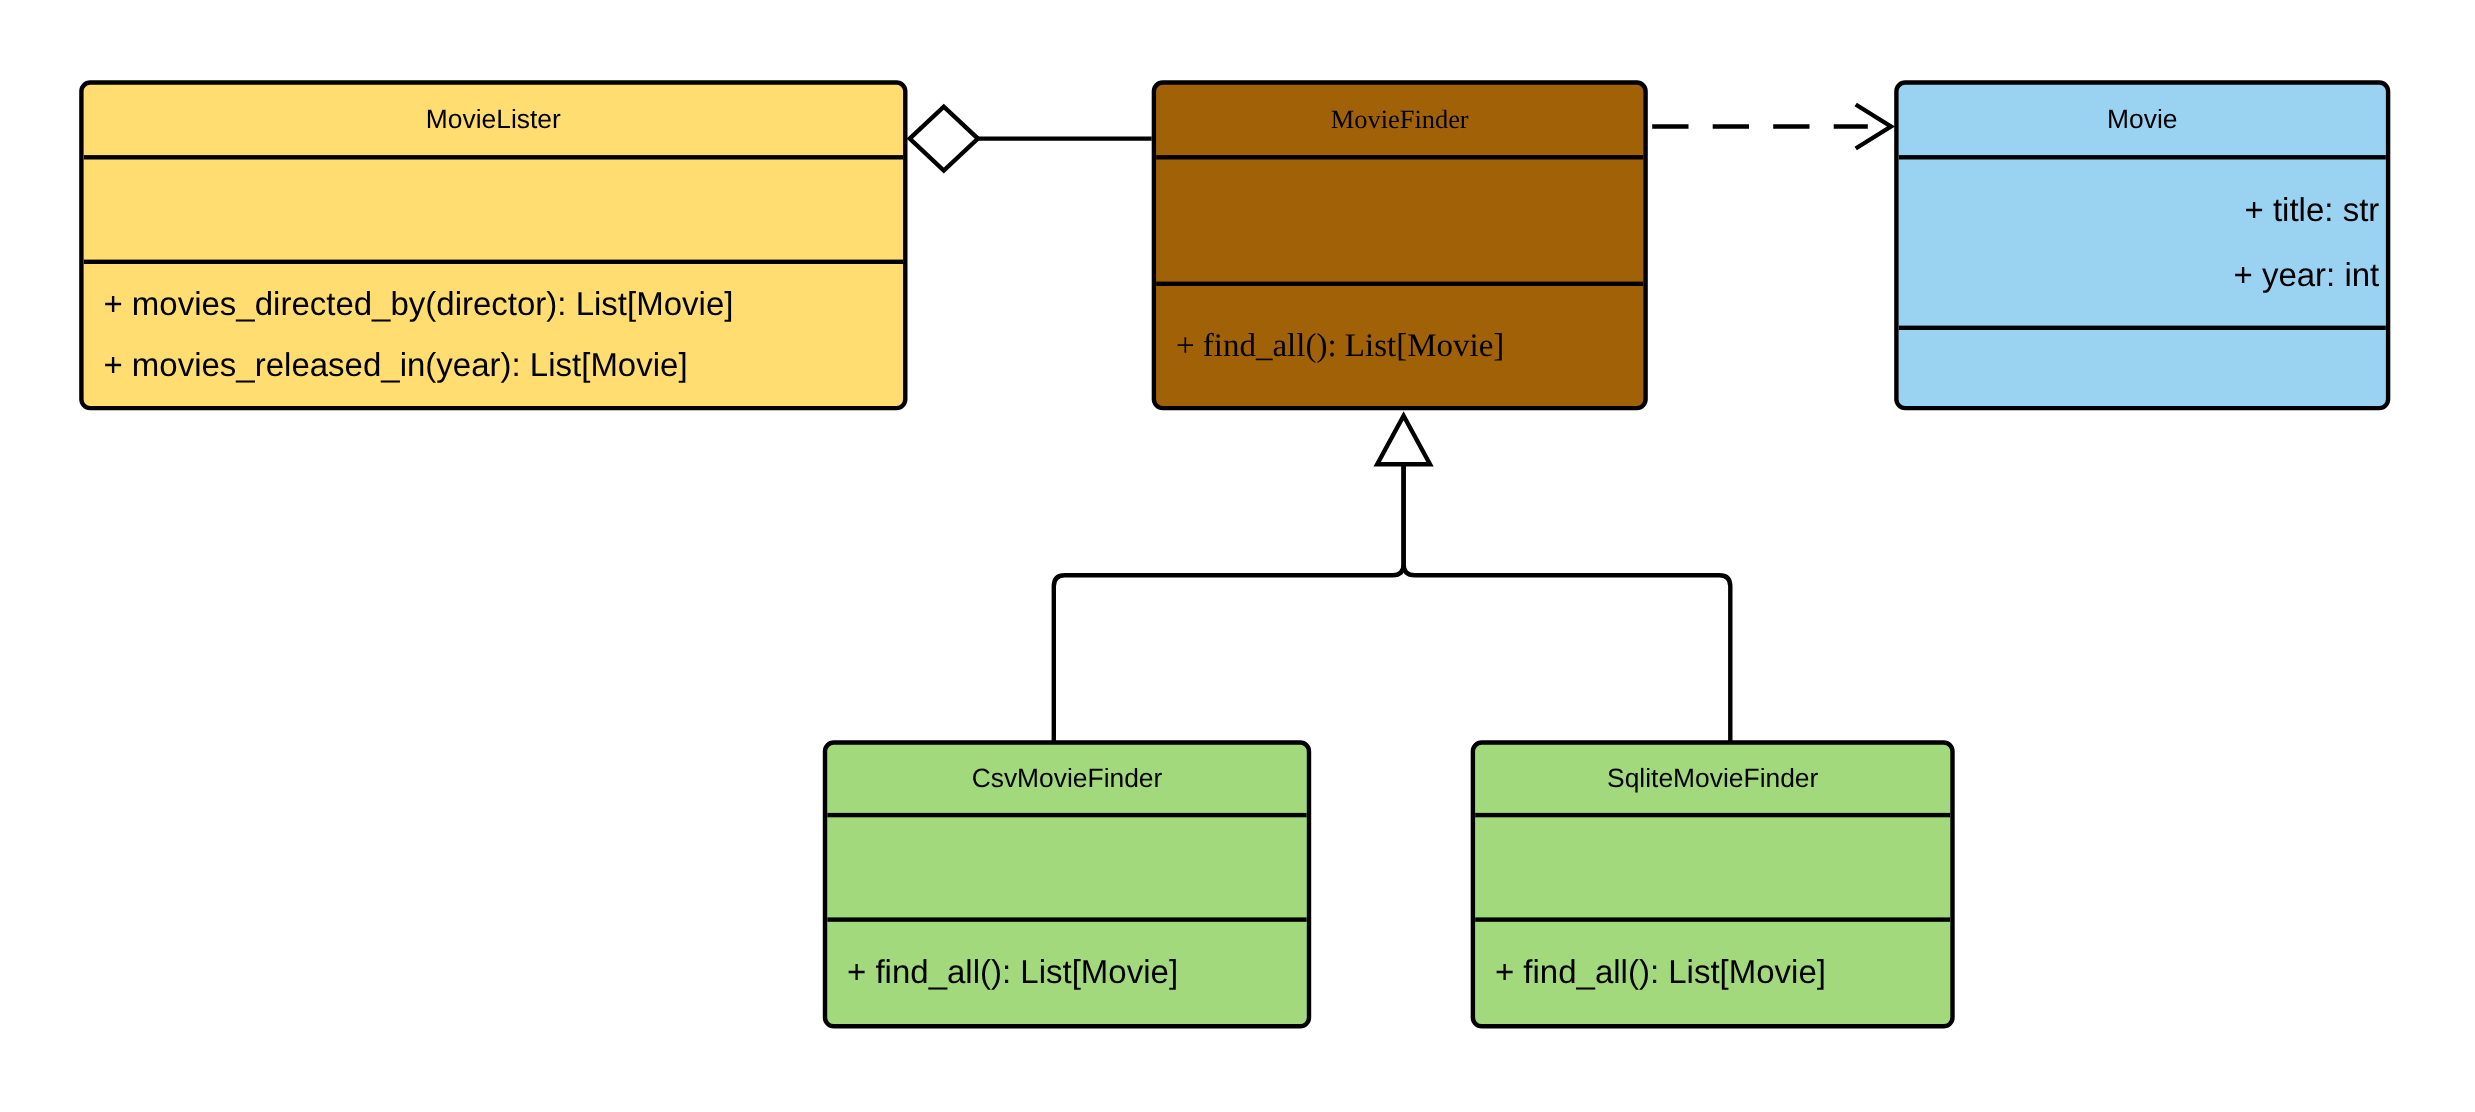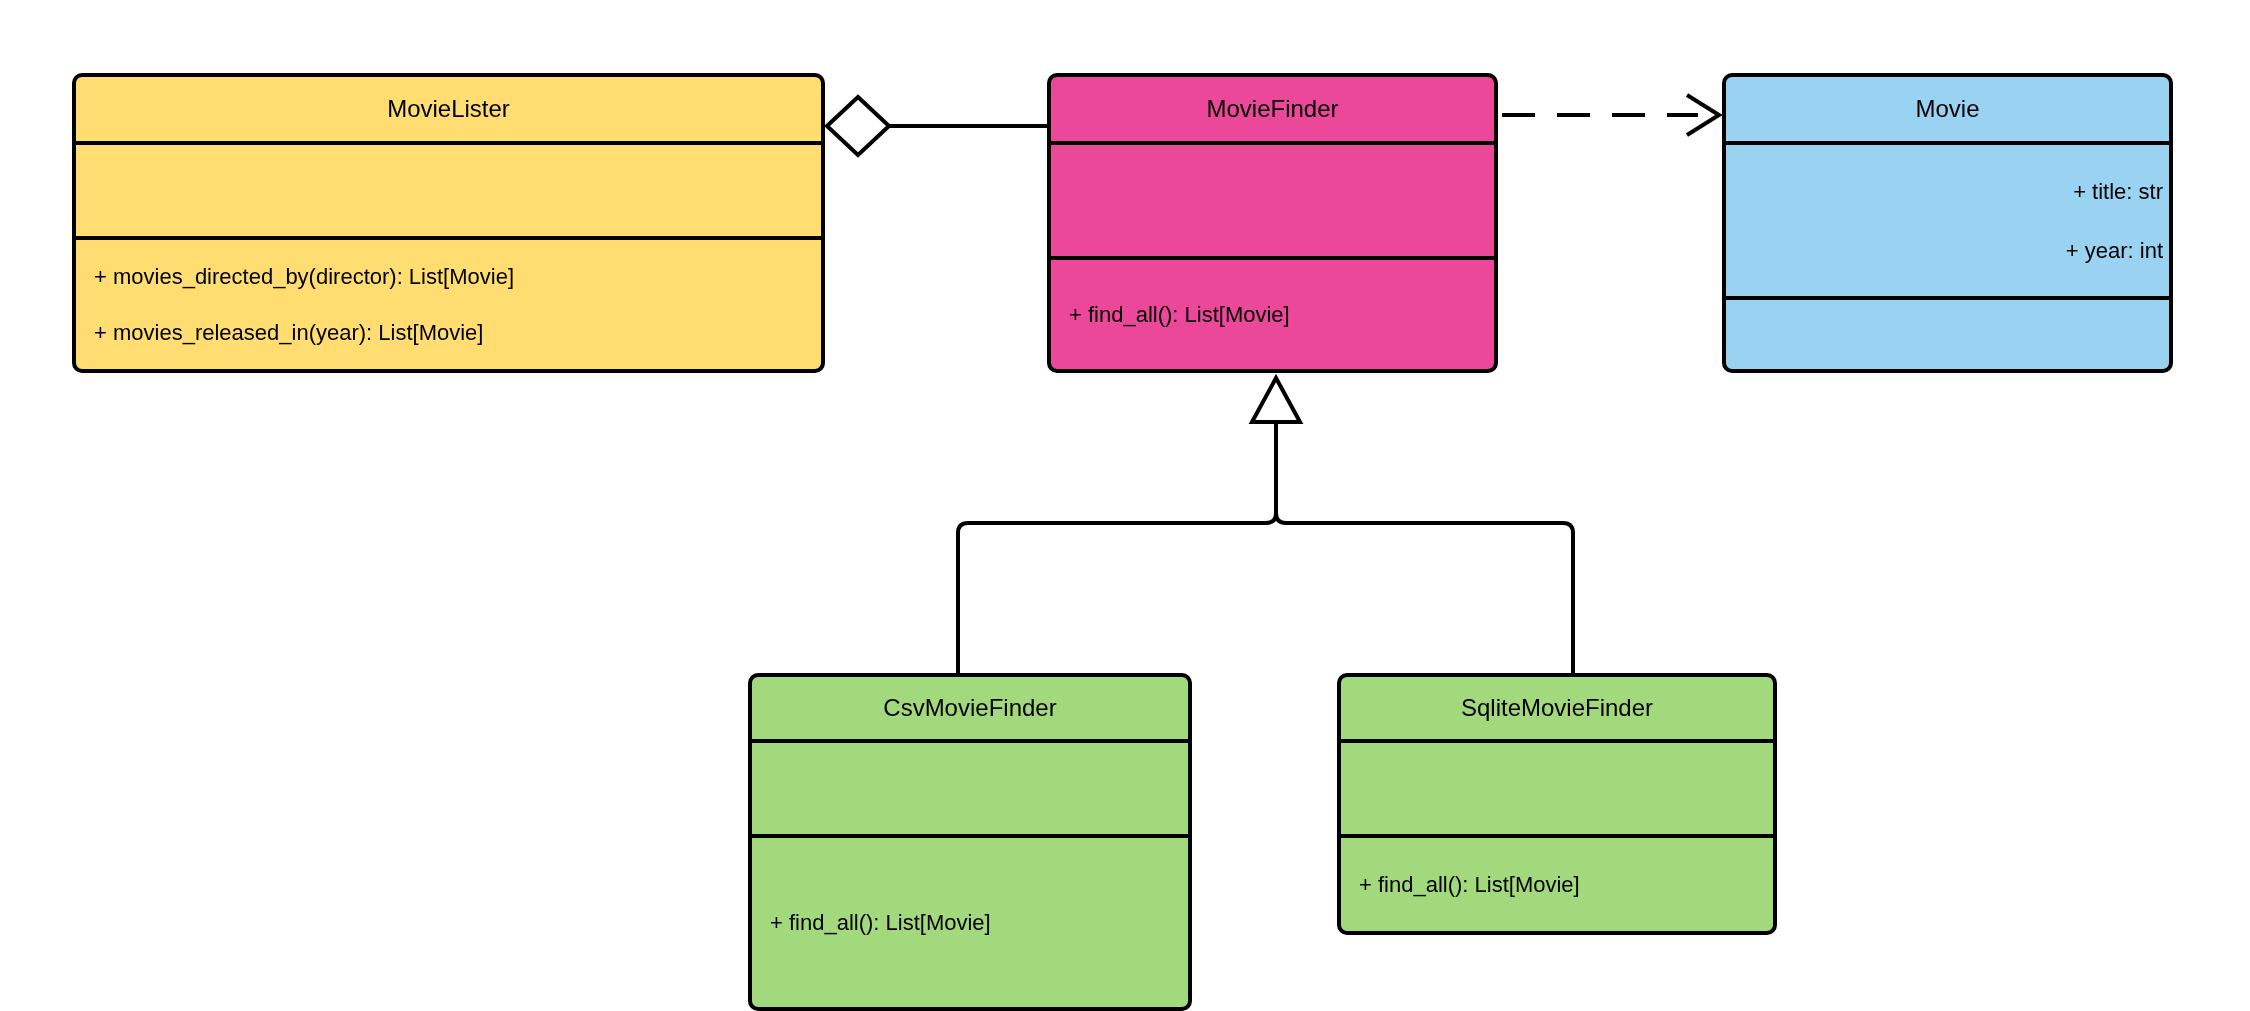--- a/index.html
+++ b/index.html
@@ -44,40 +44,40 @@
   .class-title {
     align-items: center;
     justify-content: center;
     font-size: 24px;
     line-height: 34px;
     white-space: nowrap;
   }
   .members {
     padding-left: 18px;
     padding-right: 6px;
-    font-size: 22px;
+    font-size: 30px;
     gap: 14px;
   }
   .member { line-height: 42px; white-space: nowrap; }
   .member.lh45 { line-height: 45px; }
 
   
   #box-movielister { left: 72px;   top: 73px;  width: 753px; height: 300px; }
   #box-movielister .c1 { height: 68px; }
   #box-movielister .c2 { height: 95px; }
 
   #box-moviefinder { left: 1047px; top: 73px;  width: 451px; height: 300px; }
   #box-moviefinder .c1 { height: 68px; }
   #box-moviefinder .c2 { height: 115px; }
 
   #box-movie      { left: 1722px; top: 73px;  width: 451px; height: 300px; text-align: right; }
   #box-movie .c1 { height: 68px; }
   #box-movie .c2 { height: 155px; }
 
-  #box-csvmoviefinder    { left: 748px;  top: 673px; width: 444px; height: 338px; }
+  #box-csvmoviefinder    { left: 748px;  top: 673px; width: 444px; height: 262px; }
   #box-csvmoviefinder .c1 { height: 66px; }
   #box-csvmoviefinder .c2 { height: 95px; }
 
   #box-sqlitemoviefinder { left: 1337px; top: 673px; width: 440px; height: 262px; }
   #box-sqlitemoviefinder .c1 { height: 66px; }
   #box-sqlitemoviefinder .c2 { height: 95px; }
 </style>
 </head>
 <body>
 
@@ -106,21 +106,21 @@
 
   <div class="uml-class" id="box-movielister" style="background-color: rgb(255, 221, 113);">
     <div class="compartment class-title c1">MovieLister</div>
     <div class="compartment c2"></div>
     <div class="compartment last members">
       <div class="member">+ movies_directed_by(director): List[Movie]</div>
       <div class="member">+ movies_released_in(year): List[Movie]</div>
     </div>
   </div>
 
-  <div class="uml-class" id="box-moviefinder" style="background-color: #ec4899;">
+  <div class="uml-class" id="box-moviefinder" style="background-color: #a16207; font-family: Liberation Serif, serif;">
     <div class="compartment class-title c1">MovieFinder</div>
     <div class="compartment c2"></div>
     <div class="compartment last members">
       <div class="member">+ find_all(): List[Movie]</div>
     </div>
   </div>
 
   <div class="uml-class" id="box-movie" style="background-color: rgb(154, 210, 242);">
     <div class="compartment class-title c1">Movie</div>
     <div class="compartment c2 members">

